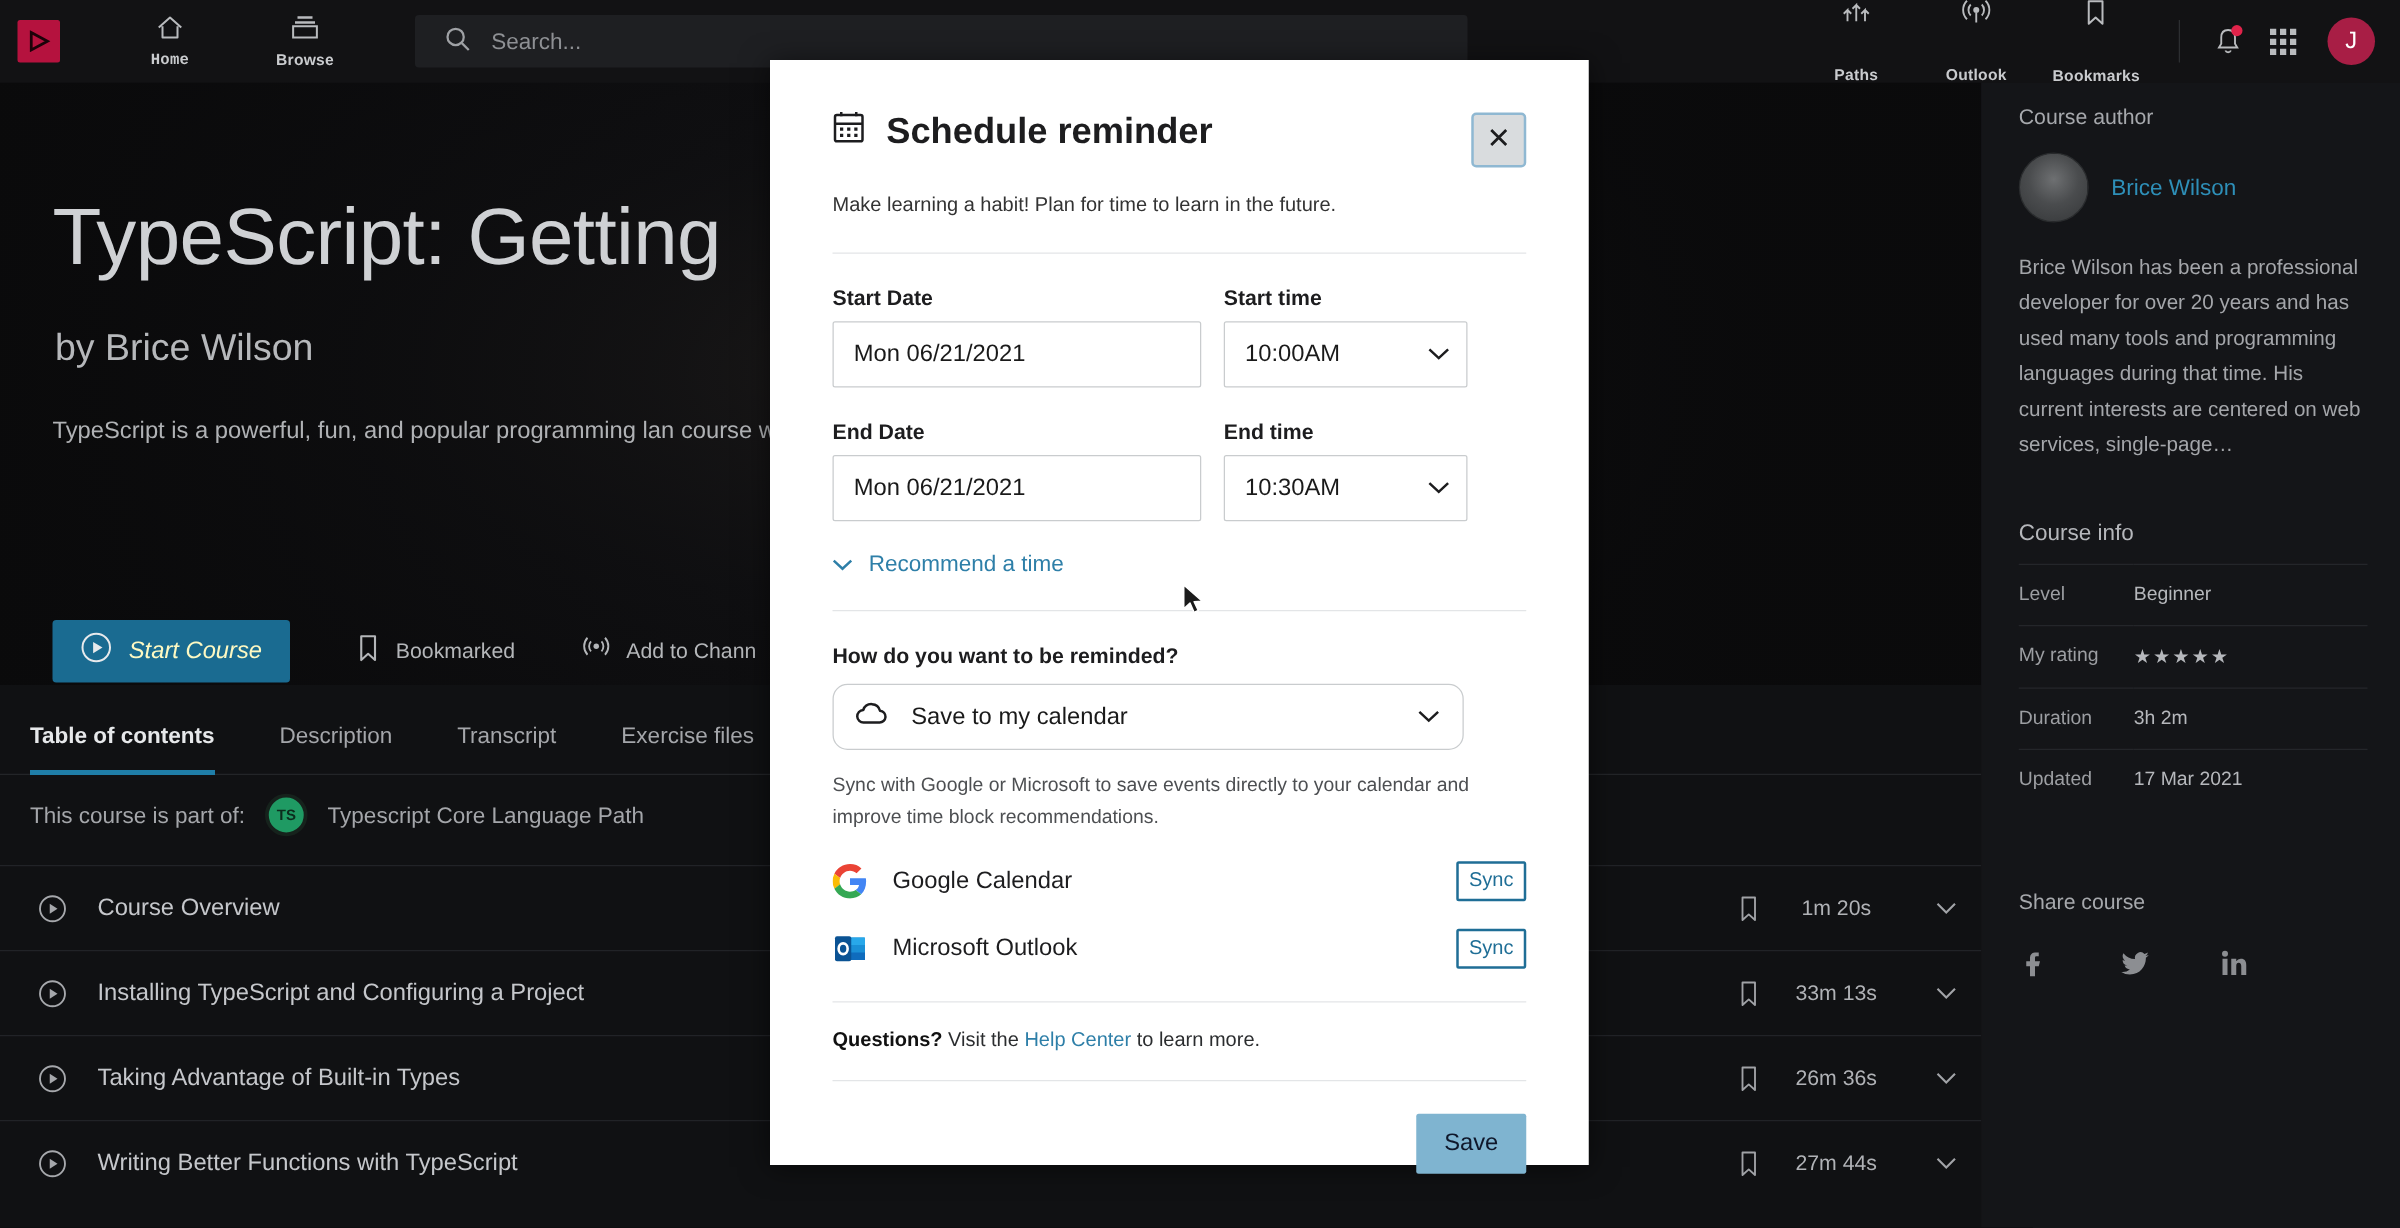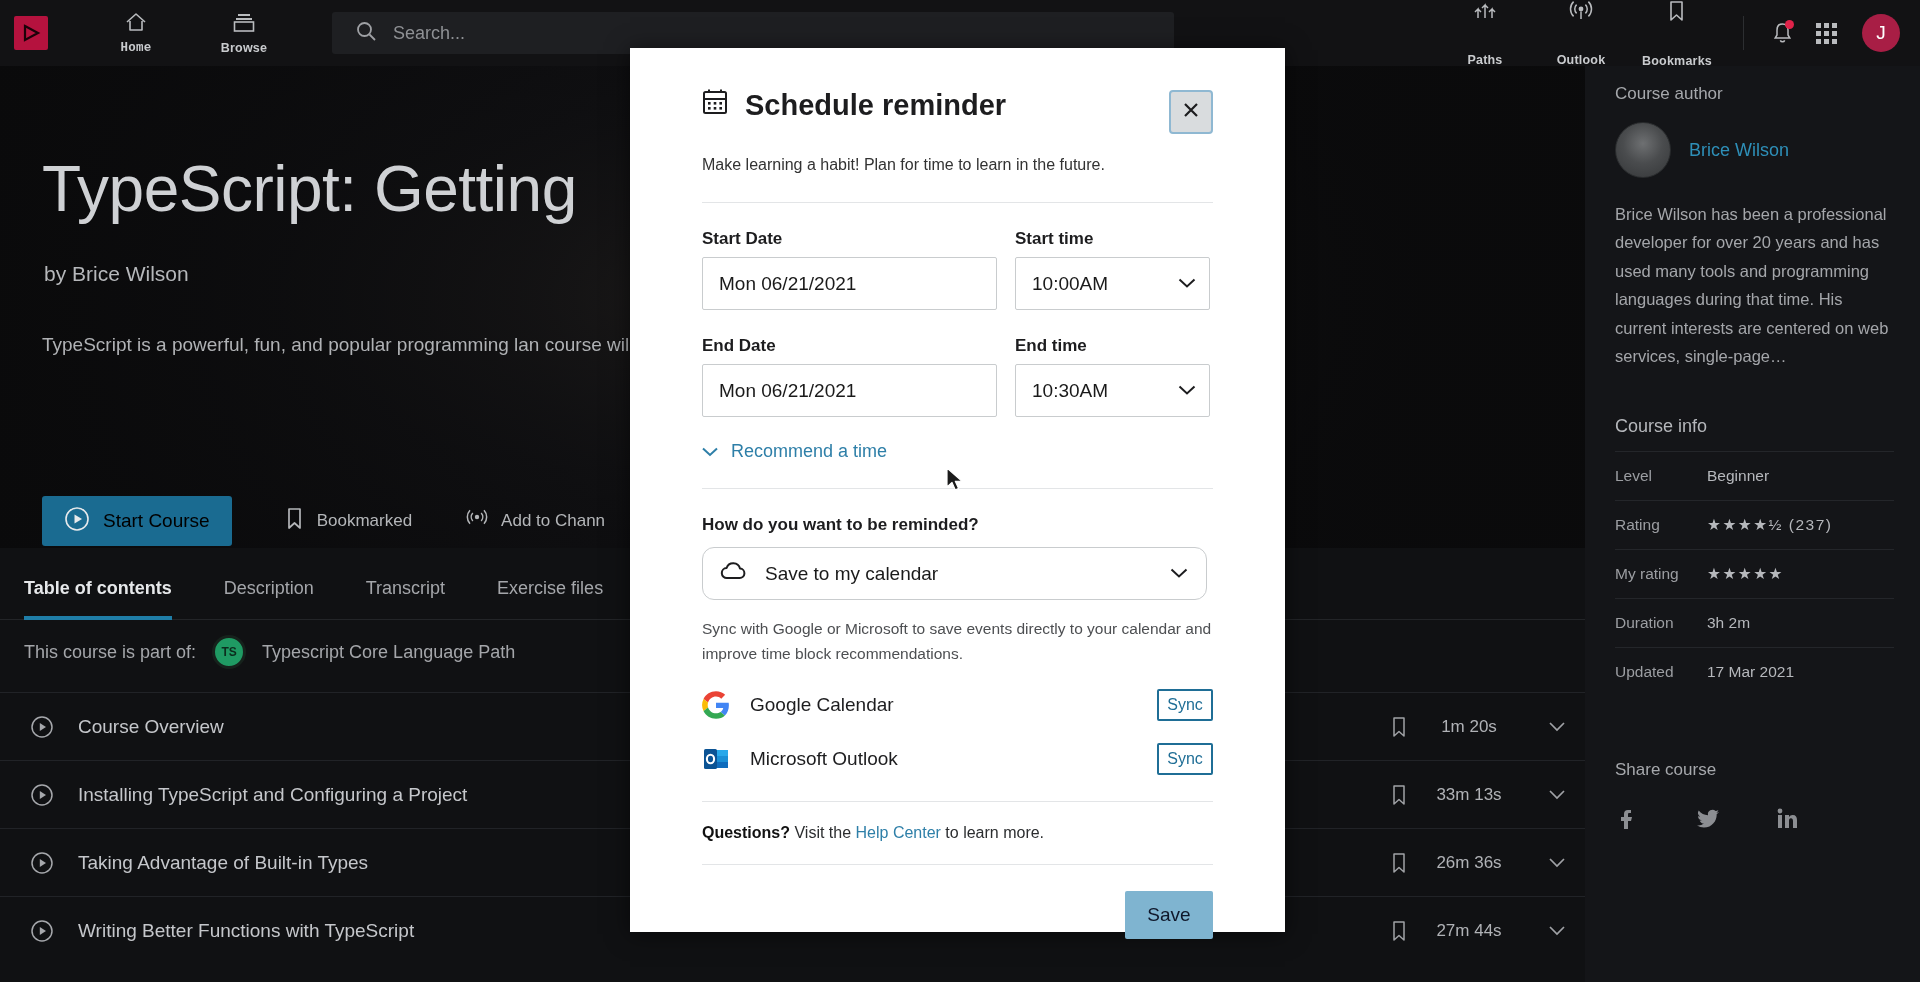--- a/index.html
+++ b/index.html
@@ -56,28 +56,29 @@
   
   .hero {
     position: absolute; top: 66px; left: 0; width: 1585px; height: 482px;
     background:
       linear-gradient(90deg, rgba(10,10,11,.97) 0%, rgba(12,12,14,.80) 34%, rgba(12,12,14,.55) 55%, rgba(10,10,11,.92) 88%),
       radial-gradient(ellipse 48% 70% at 42% 48%, #3a3530 0%, #1a1a1c 52%, #0d0d0f 100%);
     overflow: hidden;
   }
   .hero-title { position:absolute; left:42px; top:86px; font-size:64px; color:#cfd1d4;
                 letter-spacing:-.5px; white-space: nowrap; }
-  .hero-by { position:absolute; left:44px; top:196px; font-size:21px; color:#b6b8bb; }
+  .hero-by { position:absolute; left:44px; top:196px; font-size:30px; color:#b6b8bb; }
   .hero-desc { position:absolute; left:42px; top:262px; width: 1240px; font-size:19px;
                line-height: 1.75; color:#b0b2b5; }
   .hero-actions { position:absolute; left:42px; top:430px; display:flex; align-items:center; }
   .btn-start {
-    background:#1a6b91; color:#000000; height:50px; padding:0 22px; border:0; border-radius:3px;
+    background:#1a6b91; color:#fef9c3; height:50px; padding:0 22px; border:0; border-radius:3px;
     display:flex; align-items:center; gap:13px; font-size:19px; cursor:pointer;
     font-family:"Liberation Sans", sans-serif;
+    font-style:italic;
   }
   .hero-act { display:flex; align-items:center; gap:11px; color:#b4b6b9; font-size:17px;
               margin-left:52px; cursor:pointer; }
 
   
   .rsidebar {
     position:absolute; top:66px; right:0; width:335px; height:916px;
     background:#141518; padding: 18px 26px 0 30px; overflow:hidden;
   }
   .rs-label { font-size:17px; color:#a6a8ac; margin-bottom:18px; }
@@ -119,23 +120,23 @@
   .toc-row { height:68px; display:flex; align-items:center; border-top:1px solid #212327;
              padding:0 0 0 30px; cursor:pointer; }
   .toc-row .play { color:#a6a8ac; margin-right:24px; display:flex; }
   .toc-row .nm { font-size:19px; color:#c5c7cb; }
   .toc-row .bm { margin-left:auto; color:#a0a2a6; display:flex; }
   .toc-row .dur { width:120px; text-align:center; font-size:17px; color:#b0b2b6; }
   .toc-row .chev { width:56px; display:flex; justify-content:center; color:#a0a2a6; }
 
   
   .modal {
-    position:absolute; left:630px; top:48px; width:655px; height:884px;
+    position:absolute; left:616px; top:48px; width:655px; height:884px;
     background:#fff; z-index:50; box-shadow:0 2px 22px rgba(0,0,0,.55);
-    padding: 0 72px;
+    padding: 0 50px;
   }
   .m-head { display:flex; align-items:flex-start; padding-top:40px; }
   .m-title { display:flex; align-items:center; gap:17px; font-size:29px; color:#1d1d1f; font-weight:bold; }
   .m-close {
     margin-left:auto; width:44px; height:44px; background:#d9dcde; border:2px solid #8fb8d2;
     border-radius:4px; display:flex; align-items:center; justify-content:center; cursor:pointer;
     margin-top:2px;
   }
   .m-sub { font-size:16px; color:#333; margin-top:22px; }
   .m-hr { height:1px; background:#e3e5e7; margin:28px 0 0; }
@@ -429,24 +430,20 @@
       <div class="rs-authorname">Brice Wilson</div>
     </div>
     <div class="rs-bio">Brice Wilson has been a professional developer for over 20 years and has used many tools and programming languages during that time. His current interests are centered on web services, single-page…</div>
 
     <div class="rs-h2">Course info</div>
     <table class="rs-table">
       <tbody>
           <tr>
         <td class="k">Level</td>
         <td class="v">Beginner</td>
-      </tr>
-      <tr>
-        <td class="k">Rating</td>
-        <td class="v stars">★★★★½ (237)</td>
       </tr>
       <tr>
         <td class="k">My rating</td>
         <td class="v stars dim">★★★★★</td>
       </tr>
       <tr>
         <td class="k">Duration</td>
         <td class="v">3h 2m</td>
       </tr>
       <tr>

